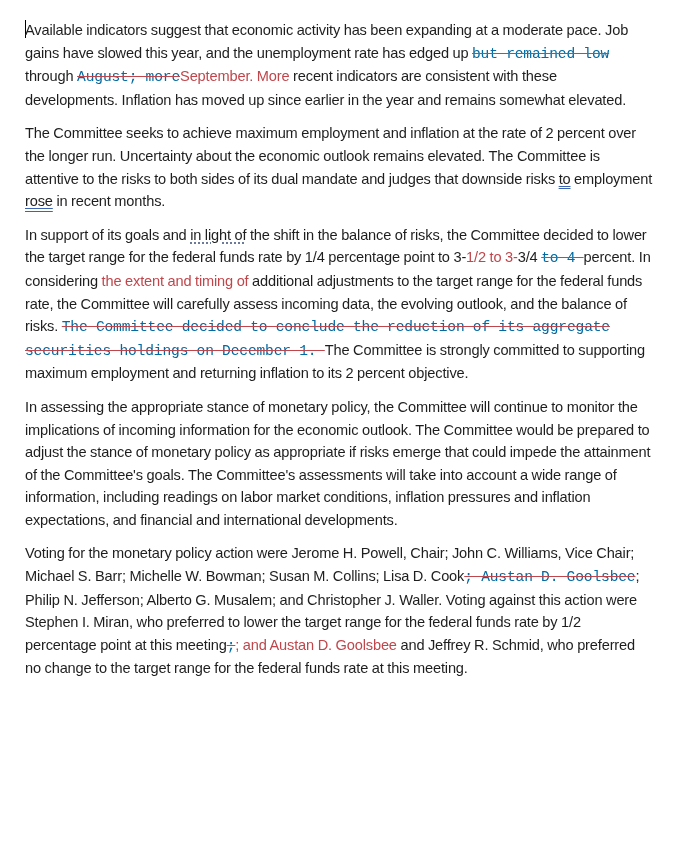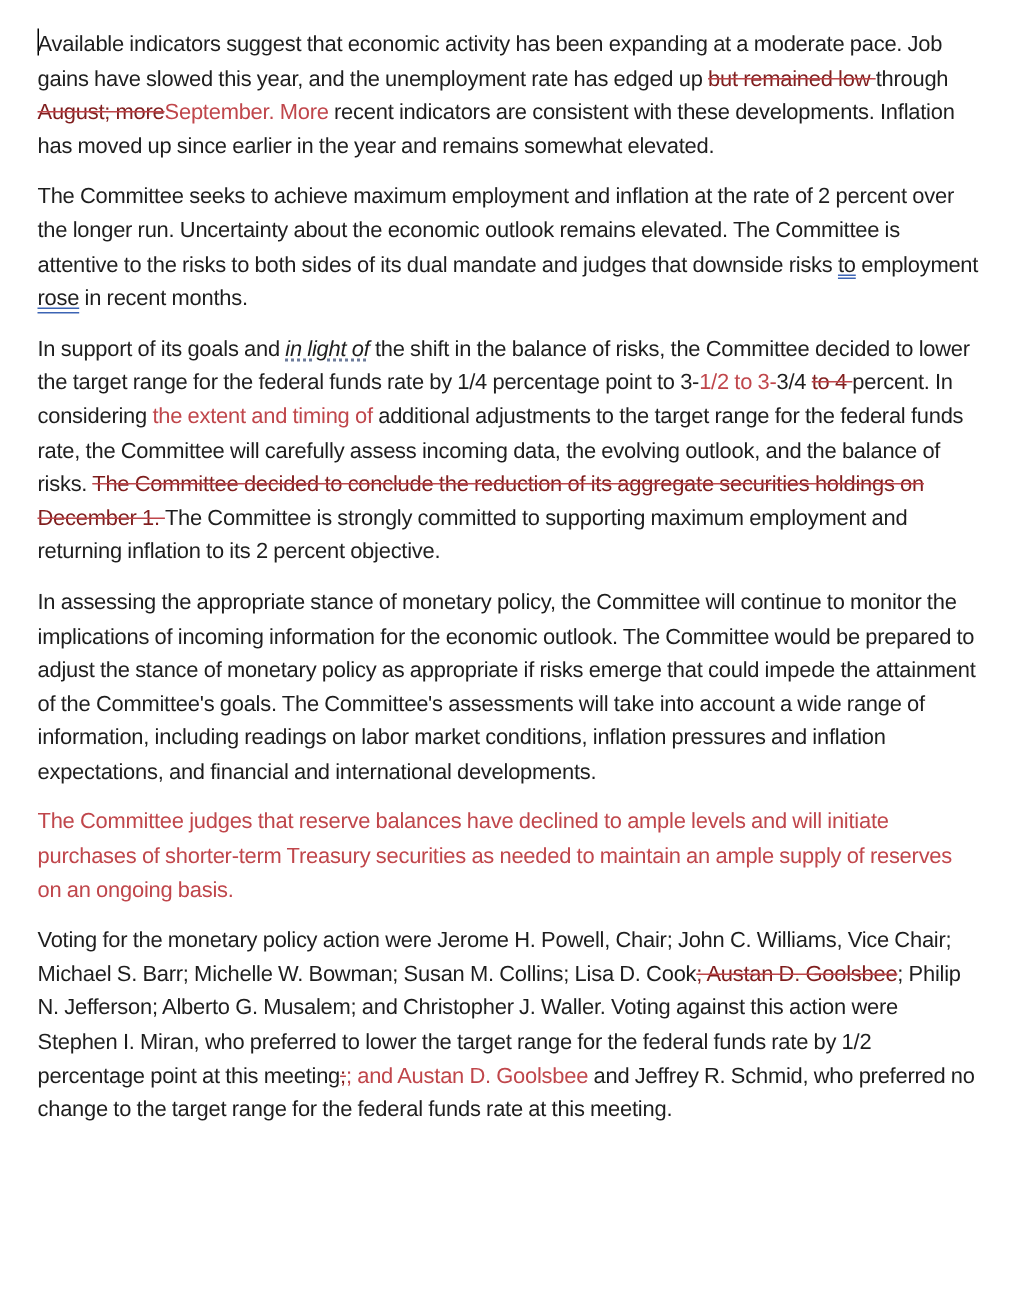--- a/index.html
+++ b/index.html
@@ -28,35 +28,35 @@
     .para {
       margin: 0 0 11px 0;
       position: relative;
     }
     .ins {
       color: #c0464b;
       text-decoration-color: #c0464b;
       text-underline-offset: 2px;
     }
     .del {
-      color: #7f1d1d;
+      color: #0369a1;
       text-decoration: line-through;
       text-decoration-color: #c0464b;
+      font-family: Liberation Mono, monospace;
     }
     .grammar {
       text-decoration: underline double;
       text-decoration-color: #3c64b4;
       text-underline-offset: 2px;
     }
     .suggest {
       text-decoration: underline dotted;
       text-decoration-color: #6b7a99;
       text-decoration-thickness: 2px;
       text-underline-offset: 3px;
-      font-style: italic;
     }
     .caret {
       display: inline-block;
       width: 1px;
       height: 18px;
       background: #000;
       vertical-align: -3px;
       margin-right: -1px;
     }
   </style>
@@ -65,16 +65,15 @@
 
 <div class="page">
   <p class="para"><span class="caret"></span><span>Available indicators suggest that economic activity has been expanding at a moderate pace. Job gains have slowed this year, and the unemployment rate has edged up </span><span class="del">but remained low </span><span>through </span><span class="del">August; more</span><span class="ins">September. More</span><span> recent indicators are consistent with these developments. Inflation has moved up since earlier in the year and remains somewhat elevated.</span></p>
 
   <p class="para"><span>The Committee seeks to achieve maximum employment and inflation at the rate of 2 percent over the longer run. Uncertainty about the economic outlook remains elevated. The Committee is attentive to the risks to both sides of its dual mandate and judges that downside risks </span><span class="grammar">to</span><span> employment </span><span class="grammar">rose</span><span> in recent months.</span></p>
 
   <p class="para"><span>In support of its goals and </span><span class="suggest">in light of</span><span> the shift in the balance of risks, the Committee decided to lower the target range for the federal funds rate by 1/4 percentage point to 3-</span><span class="ins">1/2 to 3-</span><span>3/4 </span><span class="del">to 4 </span><span>percent. In considering</span><span class="ins"> the extent and timing of</span><span> additional adjustments to the target range for the federal funds rate, the Committee will carefully assess incoming data, the evolving outlook, and the balance of risks. </span><span class="del">The Committee decided to conclude the reduction of its aggregate securities holdings on December 1. </span><span>The Committee is strongly committed to supporting maximum employment and returning inflation to its 2 percent objective.</span></p>
 
   <p class="para"><span>In assessing the appropriate stance of monetary policy, the Committee will continue to monitor the implications of incoming information for the economic outlook. The Committee would be prepared to adjust the stance of monetary policy as appropriate if risks emerge that could impede the attainment of the Committee's goals. The Committee's assessments will take into account a wide range of information, including readings on labor market conditions, inflation pressures and inflation expectations, and financial and international developments.</span></p>
 
-  <p class="para"><span class="ins">The Committee judges that reserve balances have declined to ample levels and will initiate purchases of shorter-term Treasury securities as needed to maintain an ample supply of reserves on an ongoing basis.</span></p>
 
   <p class="para"><span>Voting for the monetary policy action were Jerome H. Powell, Chair; John C. Williams, Vice Chair; Michael S. Barr; Michelle W. Bowman; Susan M. Collins; Lisa D. Cook</span><span class="del">; Austan D. Goolsbee</span><span>; Philip N. Jefferson; Alberto G. Musalem; and Christopher J. Waller. Voting against this action were Stephen I. Miran, who preferred to lower the target range for the federal funds rate by 1/2 percentage point at this meeting</span><span class="del">;</span><span class="ins">; and Austan D. Goolsbee</span><span> and Jeffrey R. Schmid, who preferred no change to the target range for the federal funds rate at this meeting.</span></p>
 </div>
 
 </body></html>

